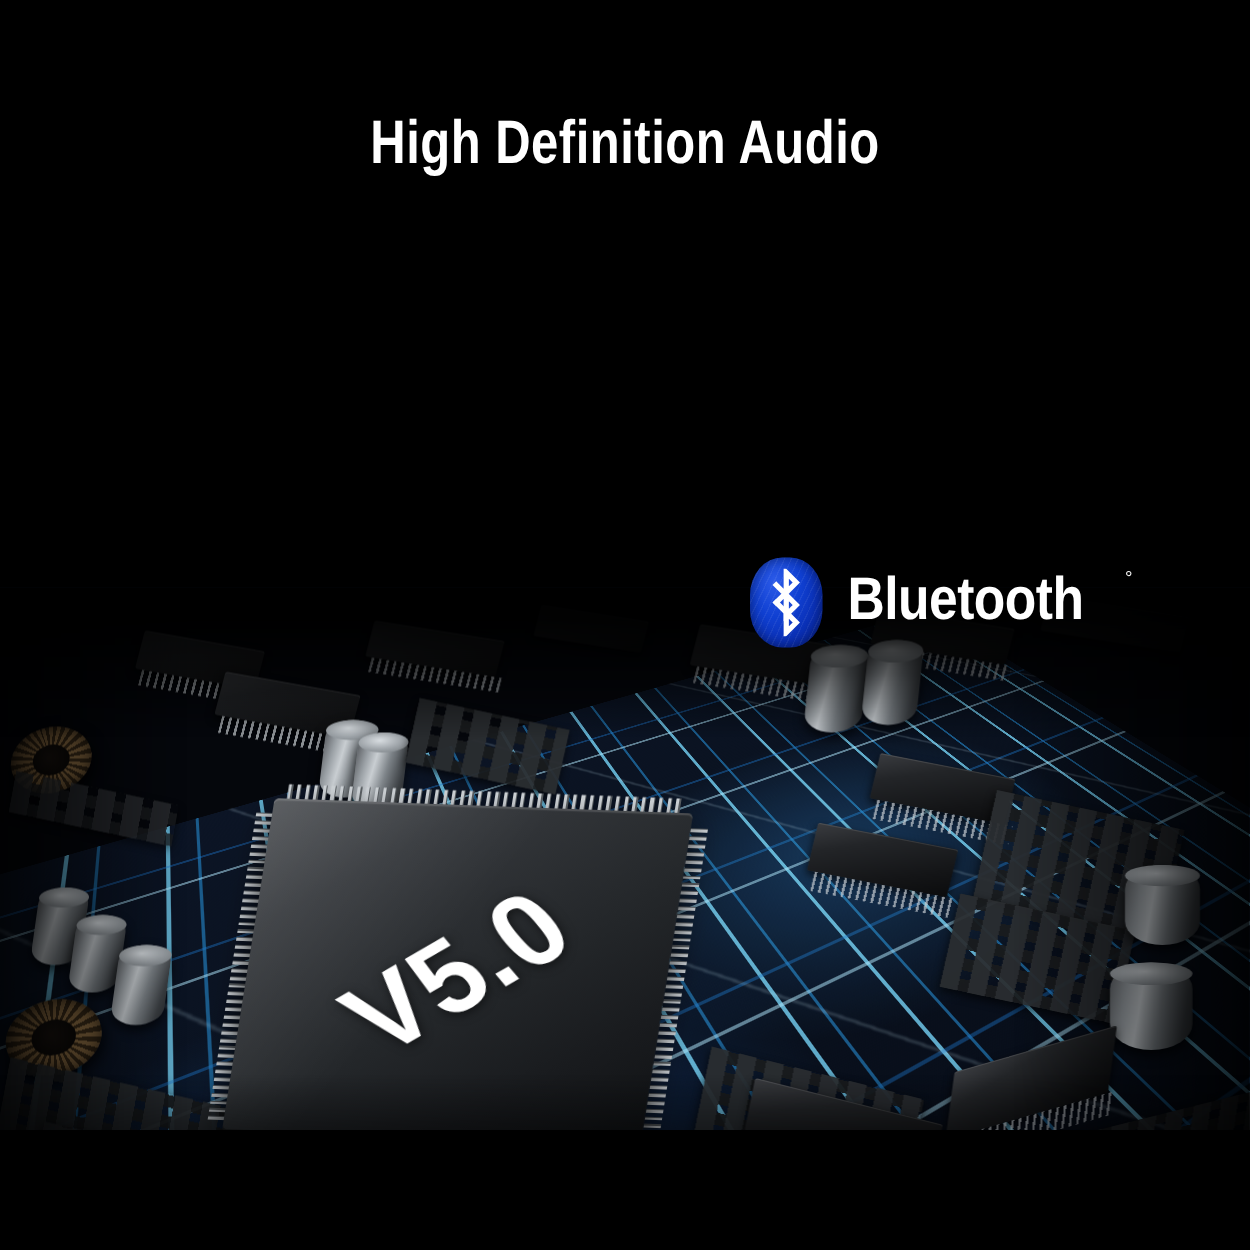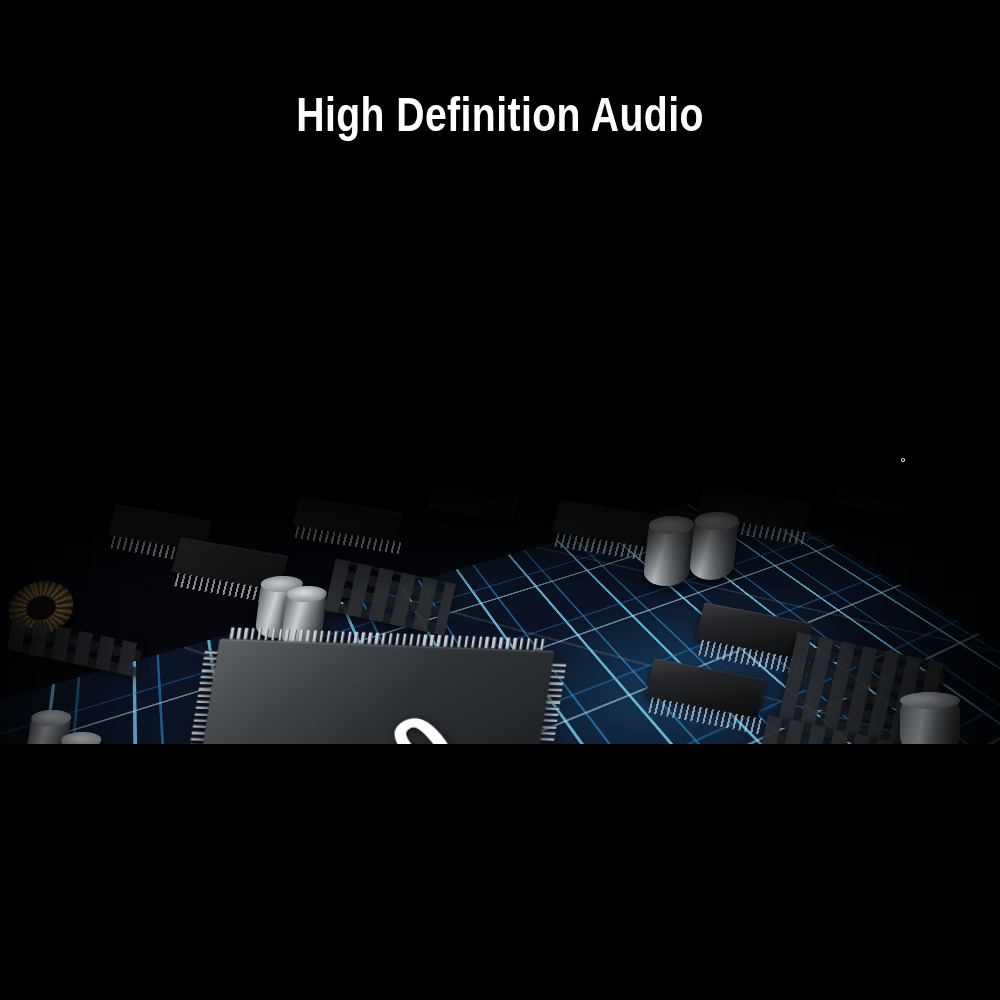--- a/index.html
+++ b/index.html
@@ -7,21 +7,21 @@
     padding: 0;
     background: #000;
   }
   body {
     font-family: "Liberation Sans", sans-serif;
   }
 
   #stage {
     position: relative;
     width: 1000px;
-    height: 744px;
+    height: 904px;
     overflow: hidden;
     background: #000000;
   }
 
   
   .headline {
     position: absolute;
     left: 0;
     top: 90px;
     width: 1000px;
@@ -326,20 +326,29 @@
   }
 </style>
 </head>
 <body>
 
 <div id="stage">
 
   <div class="headline">High Definition Audio</div>
 
 
+  <div class="bt-logo">
+    <div class="bt-badge">
+      <svg class="bt-rune" viewBox="0 0 34 54">
+        <path d="M9 13 L25 29 L17 37 L17 3 L25 11 L9 27" fill="none" stroke="#ffffff" stroke-width="4.2" stroke-linecap="square" stroke-linejoin="miter"></path>
+        <path d="M17 37 L17 51 L25 43 L9 27" fill="none" stroke="#ffffff" stroke-width="4.2" stroke-linecap="square" stroke-linejoin="miter"></path>
+      </svg>
+    </div>
+    <div class="bt-word">Bluetooth</div>
+  </div>
   <div class="bt-tm">°</div>
 
   <div id="board">
 
     <div id="plane-wrap">
       <div id="plane">
         <div class="traces tr-a"></div>
         <div class="traces tr-b"></div>
         <div class="traces tr-c"></div>
         <div class="traces tr-glow"></div>

